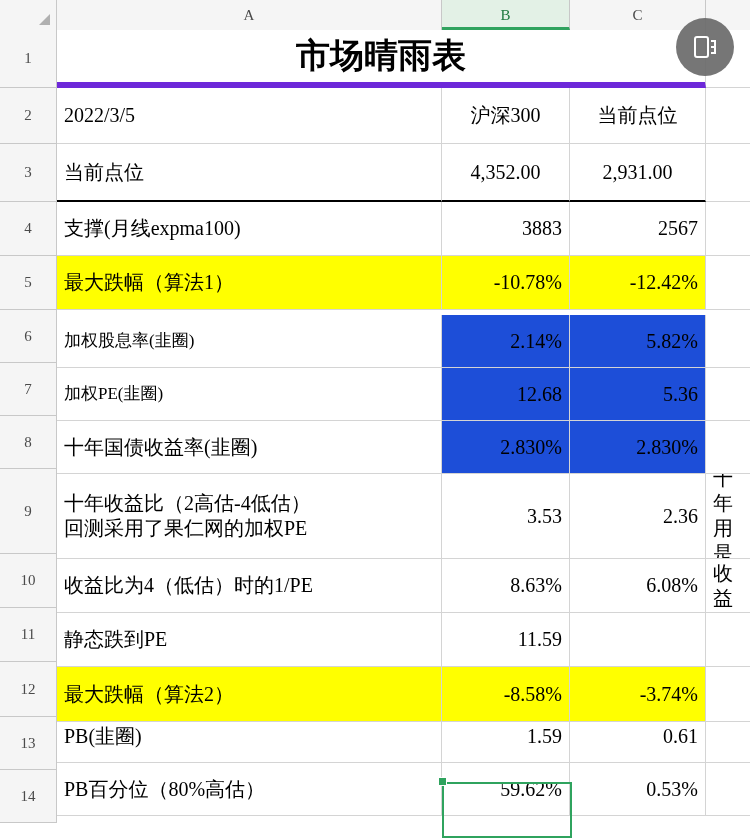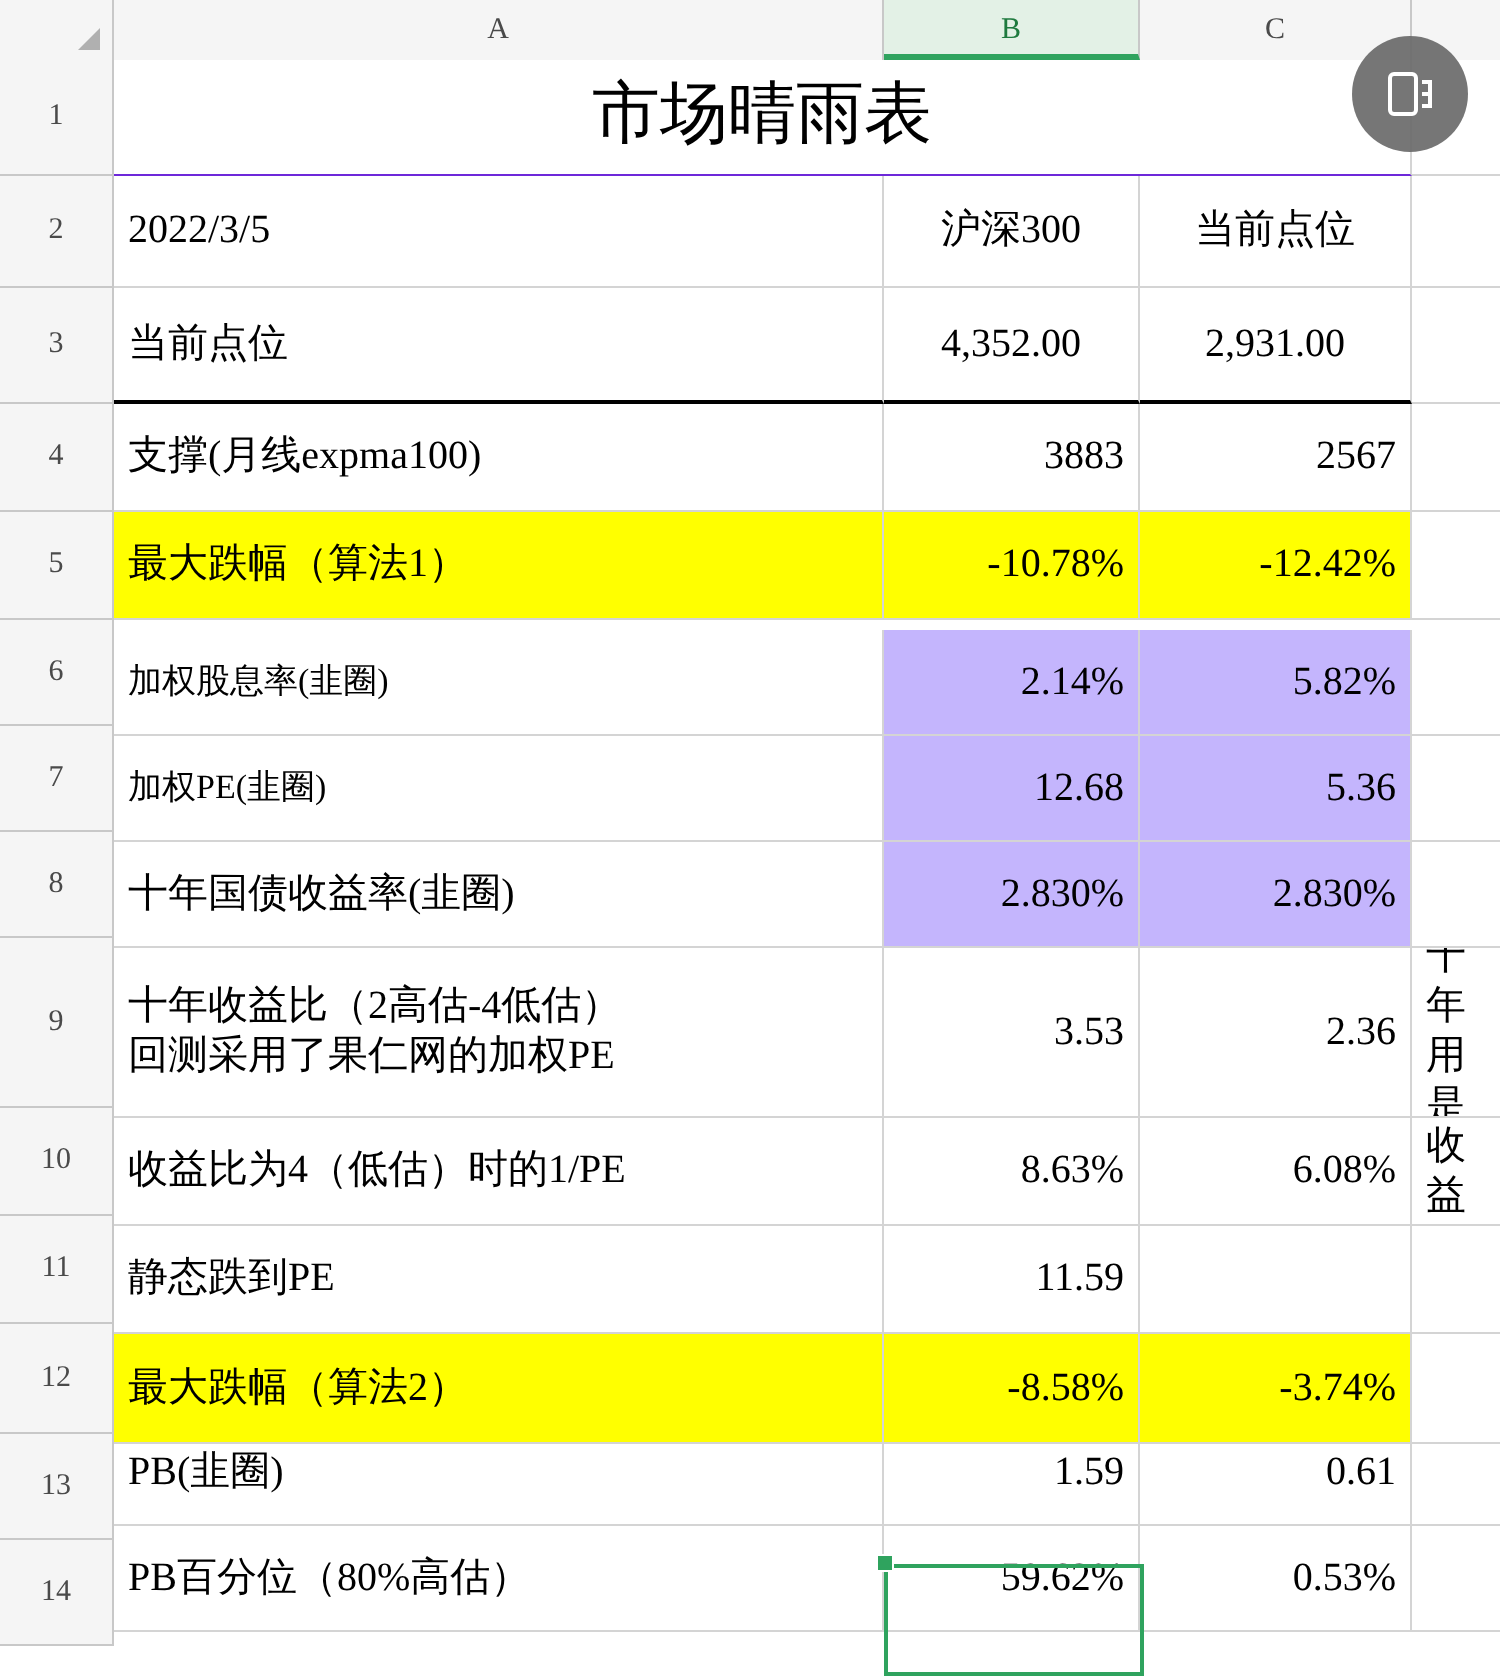--- a/index.html
+++ b/index.html
@@ -90,30 +90,30 @@
     font-family: "Liberation Serif", serif;
   }
   .c-a { width: 385px; justify-content: flex-start; }
   .c-b { width: 128px; justify-content: flex-end; }
   .c-c { width: 136px; justify-content: flex-end; }
   .c-d { width: 44px; justify-content: flex-start; border-right: none; }
   .title-span {
     width: 649px;
     justify-content: center;
     font-size: 34px;
-    font-weight: normal;
-    border-bottom: 1px solid #6d28d9;
+    font-weight: bold;
+    border-bottom: 6px solid #6d28d9;
     border-right: 1px solid #d4d4d4;
     display: flex;
     align-items: center;
     font-family: "Liberation Serif", serif;
   }
   .hdr-center { justify-content: center !important; }
   .yellow { background: #ffff00; }
-  .grey { background: #c4b5fd; }
+  .grey { background: #1d4ed8; }
   .small { font-size: 17px; }
   .thickbottom { border-bottom: 2px solid #000 !important; }
   .two-line { flex-direction: column; align-items: flex-start; justify-content: center; }
   
   .selbox {
     position: absolute;
     border: 2px solid #2fa35e;
     pointer-events: none;
   }
   .selhandle {

